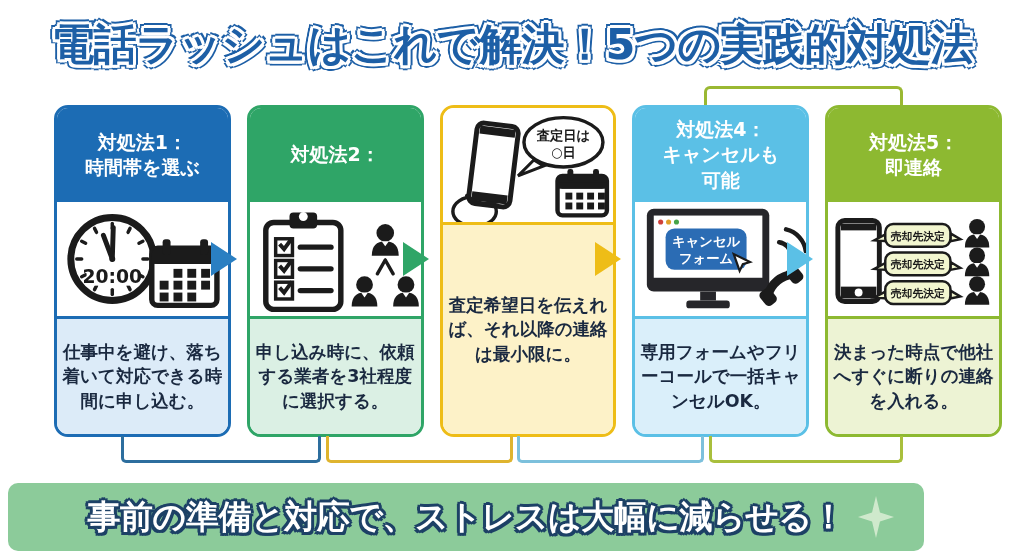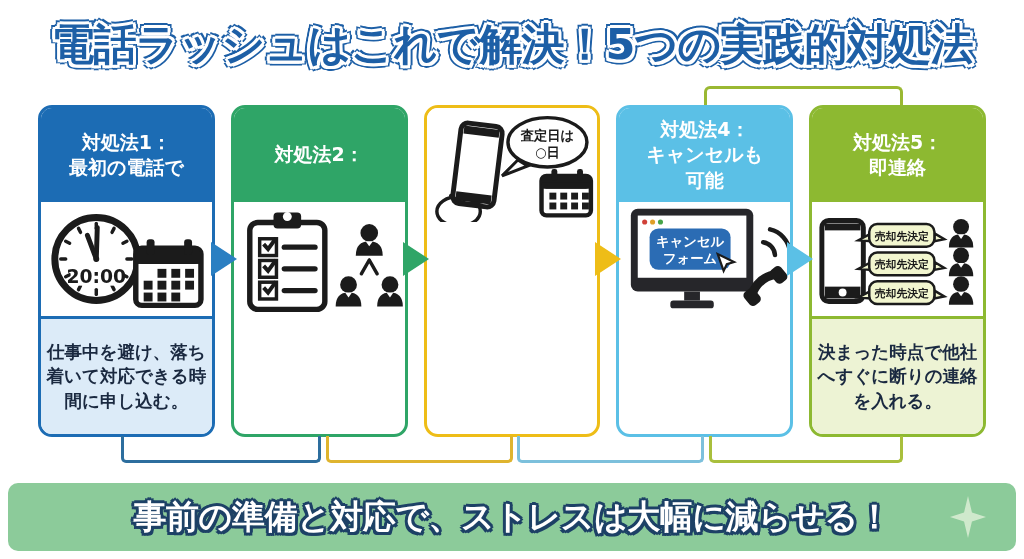--- a/index.html
+++ b/index.html
@@ -17,21 +17,21 @@
       -2.5px -2.5px 0 #fff,2.5px -2.5px 0 #fff,-2.5px 2.5px 0 #fff,2.5px 2.5px 0 #fff,
       -5px 0 0 #1d5fa6,5px 0 0 #1d5fa6,0 -5px 0 #1d5fa6,0 5px 0 #1d5fa6,
       -4px -4px 0 #1d5fa6,4px -4px 0 #1d5fa6,-4px 4px 0 #1d5fa6,4px 4px 0 #1d5fa6;
   }
   
   .bracket-top{
     position:absolute;left:704px;top:86px;width:193px;height:22px;
     border:3.5px solid #9ab832;border-bottom:none;border-radius:6px 6px 0 0;
   }
   
-  .cards{position:absolute;left:38px;top:105px;width:948px;display:flex;gap:16px;}
+  .cards{position:absolute;left:54px;top:105px;width:948px;display:flex;gap:16px;}
   .card{
     flex:1;display:flex;flex-direction:column;height:332px;background:#fff;
     border:3px solid var(--c);border-radius:14px;overflow:hidden;box-sizing:border-box;
   }
   .card-header{
     height:94px;flex:0 0 94px;background:var(--c);color:#fff;
     display:flex;flex-direction:column;align-items:center;justify-content:center;
     font-size:19px;font-weight:bold;line-height:1.32;text-align:center;
   }
   .card-icon{height:114px;flex:0 0 114px;background:#fff;}
@@ -51,21 +51,21 @@
   .arrow.a3{left:595px;background:#eebd17;}
   .arrow.a4{left:787px;background:#5bc0e6;}
   
   .ubr{position:absolute;top:436px;height:24px;border:3.5px solid;border-top:none;border-radius:0 0 5px 5px;}
   .ubr.u1{left:121px;width:194px;border-color:#2d6e9e;}
   .ubr.u2{left:326px;width:181px;border-color:#dfb42e;}
   .ubr.u3{left:517px;width:181px;border-color:#7cc0dc;}
   .ubr.u4{left:709px;width:188px;border-color:#a9bf3c;}
   
   .banner{
-    position:absolute;left:8px;top:483px;width:1008px;height:68px;background:#8ccb9a;
+    position:absolute;left:8px;top:483px;width:916px;height:68px;background:#8ccb9a;
     border-radius:10px;display:flex;align-items:center;justify-content:center;
   }
   .banner-text{
     font-size:33px;font-weight:bold;color:#fff;white-space:nowrap;letter-spacing:-0.5px;
     text-shadow:
       -3px 0 0 #1d4166,3px 0 0 #1d4166,0 -3px 0 #1d4166,0 3px 0 #1d4166,
       -2.5px -2.5px 0 #1d4166,2.5px -2.5px 0 #1d4166,-2.5px 2.5px 0 #1d4166,2.5px 2.5px 0 #1d4166;
   }
   .sparkle{
     position:absolute;right:30px;top:13px;width:36px;height:42px;background:#cfe9cc;
@@ -88,21 +88,21 @@
 
   <div class="title">電話ラッシュはこれで解決！5つの実践的対処法</div>
 
   <div class="bracket-top"></div>
 
   <div class="cards">
 
     <div class="card c1">
       <div class="card-header">
         <div>対処法1：</div>
-        <div>最初の電話で</div>
+        <div>時間帯を選ぶ</div>
         <div></div>
       </div>
       <div class="card-icon">
         <svg viewBox="0 0 173 114">
           <g>
             <circle cx="56" cy="57" r="42" fill="#fff" stroke="#1b1b1b" stroke-width="7"></circle>
             <g class="st" stroke-width="3.5" stroke-linecap="round">
               <line x1="92" y1="57" x2="87" y2="57"></line>
                 <line x1="87" y1="75" x2="83" y2="73"></line>
               <line x1="74" y1="88" x2="72" y2="84"></line>
@@ -179,20 +179,21 @@
             </g>
           </g>
           <g>
             <use href="#psn" transform="translate(137,40) scale(1.05)" fill="#1b1b1b"></use>
             <path d="M137 58 L129 72 M137 58 L145 72" class="st" stroke-width="3.5" stroke-linecap="round"></path>
             <use href="#psn" transform="translate(116,92)" fill="#1b1b1b"></use>
             <use href="#psn" transform="translate(158,92)" fill="#1b1b1b"></use>
           </g>
         </svg>
       </div>
+      <div class="card-desc">申し込み時に、依頼する業者を3社程度に選択する。</div>
     </div>
 
     <div class="card c3">
       <div class="card-icon">
         <svg viewBox="0 0 173 114">
           <g>
             <ellipse cx="32" cy="104" rx="22" ry="15" fill="#fff" stroke="#1b1b1b" stroke-width="3.5"></ellipse>
             <g transform="rotate(7 51 58)">
               <rect x="30" y="16" width="42" height="82" rx="7" fill="#fff" stroke="#1b1b1b" stroke-width="5"></rect>
               <rect x="33" y="19" width="36" height="8" class="ic"></rect>
@@ -218,20 +219,21 @@
                 <rect x="146" y="85" width="7" height="7"></rect>
                 <rect x="157" y="85" width="7" height="7"></rect>
               <rect x="124" y="95" width="7" height="7"></rect>
                 <rect x="135" y="95" width="7" height="7"></rect>
                 <rect x="146" y="95" width="7" height="7"></rect>
                 <rect x="157" y="95" width="7" height="7"></rect>
             </g>
           </g>
         </svg>
       </div>
+      <div class="card-desc">査定希望日を伝えれば、それ以降の連絡は最小限に。</div>
     </div>
 
     <div class="card c4">
       <div class="card-header">
         <div>対処法4：</div>
         <div>キャンセルも</div>
         <div>可能</div>
       </div>
       <div class="card-icon">
         <svg viewBox="0 0 173 114">
@@ -256,20 +258,21 @@
             <g transform="translate(148,84) rotate(-40) scale(0.9)">
               <rect x="-27" y="-9" width="15" height="19" rx="5" class="ic"></rect>
               <rect x="12" y="-9" width="15" height="19" rx="5" class="ic"></rect>
               <path d="M-19 -1 Q0 -13 19 -1" class="st" stroke-width="10" stroke-linecap="round"></path>
             </g>
             <path d="M146 40 a14 14 0 0 1 12 13" class="st" stroke-width="4.5" stroke-linecap="round"></path>
             <path d="M153 27 a26 26 0 0 1 20 22" class="st" stroke-width="4.5" stroke-linecap="round"></path>
           </g>
         </svg>
       </div>
+      <div class="card-desc">専用フォームやフリーコールで一括キャンセルOK。</div>
     </div>
 
     <div class="card c5">
       <div class="card-header">
         <div>対処法5：</div>
         <div>即連絡</div>
       </div>
       <div class="card-icon">
         <svg viewBox="0 0 173 114">
           <g>

